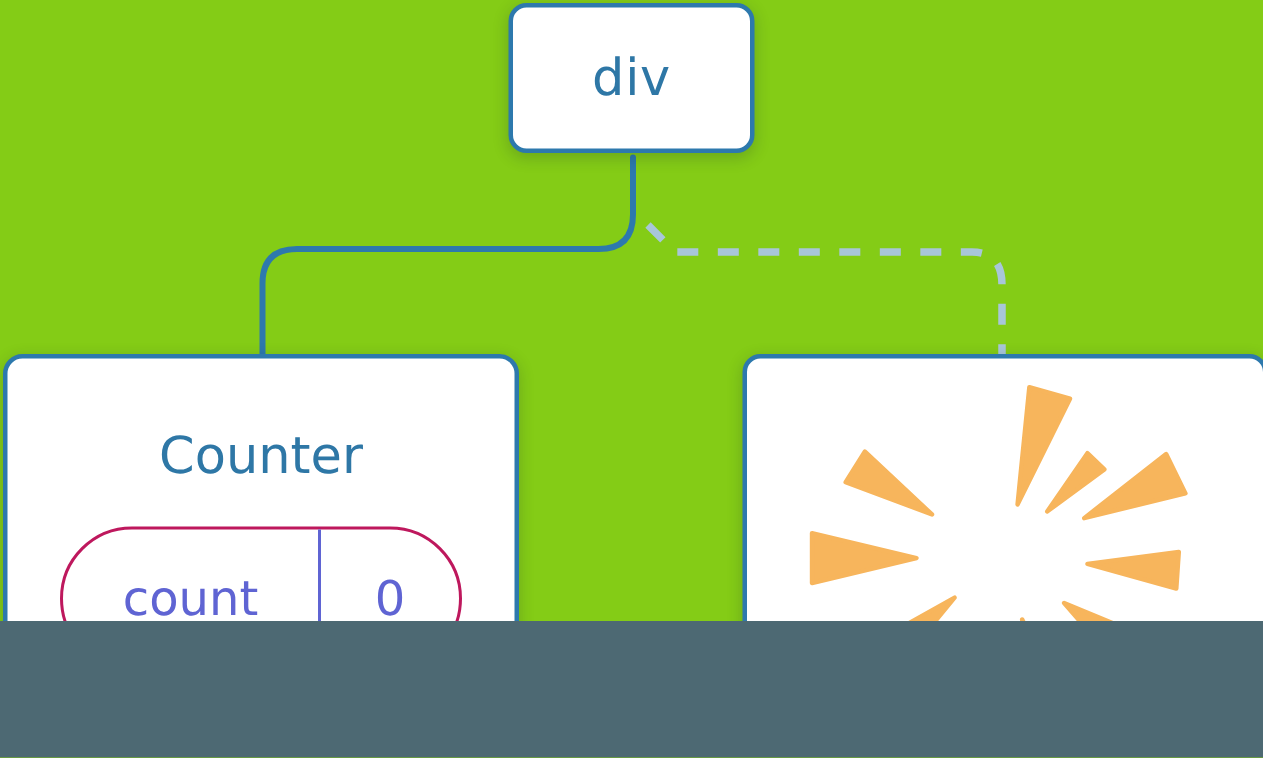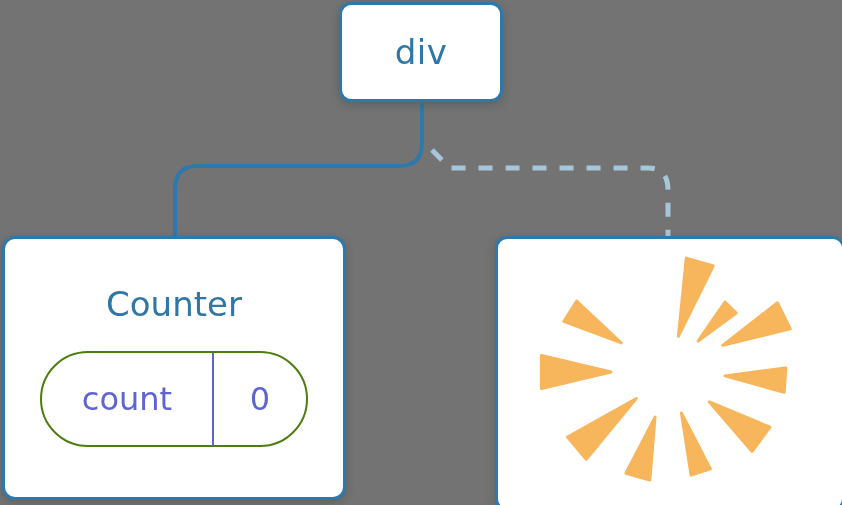--- a/index.html
+++ b/index.html
@@ -3,22 +3,22 @@
 <meta charset="utf-8">
 <style>
   html, body {
     margin: 0;
     padding: 0;
     background: #4d6973;
   }
   #stage {
     position: relative;
     width: 842px;
-    height: 505px;
-    background: #737373;
+    height: 414px;
+    background: #84cc16;
     overflow: hidden;
     font-family: "DejaVu Sans", "Liberation Sans", sans-serif;
   }
 
   
   #connectors {
     position: absolute;
     left: 0; top: 0;
     width: 842px;
     height: 505px;
@@ -71,21 +71,21 @@
     line-height: 1;
     margin-bottom: 30px;
   }
 
   
   .state-pill {
     position: relative;
     display: flex;
     align-items: stretch;
     height: 96px;
-    border: 2px solid #4d7c0f;
+    border: 2px solid #be185d;
     border-radius: 48px;
     background: #ffffff;
     box-sizing: border-box;
   }
   .state-key {
     display: flex;
     align-items: center;
     justify-content: center;
     width: 172px;
     font-size: 32px;

